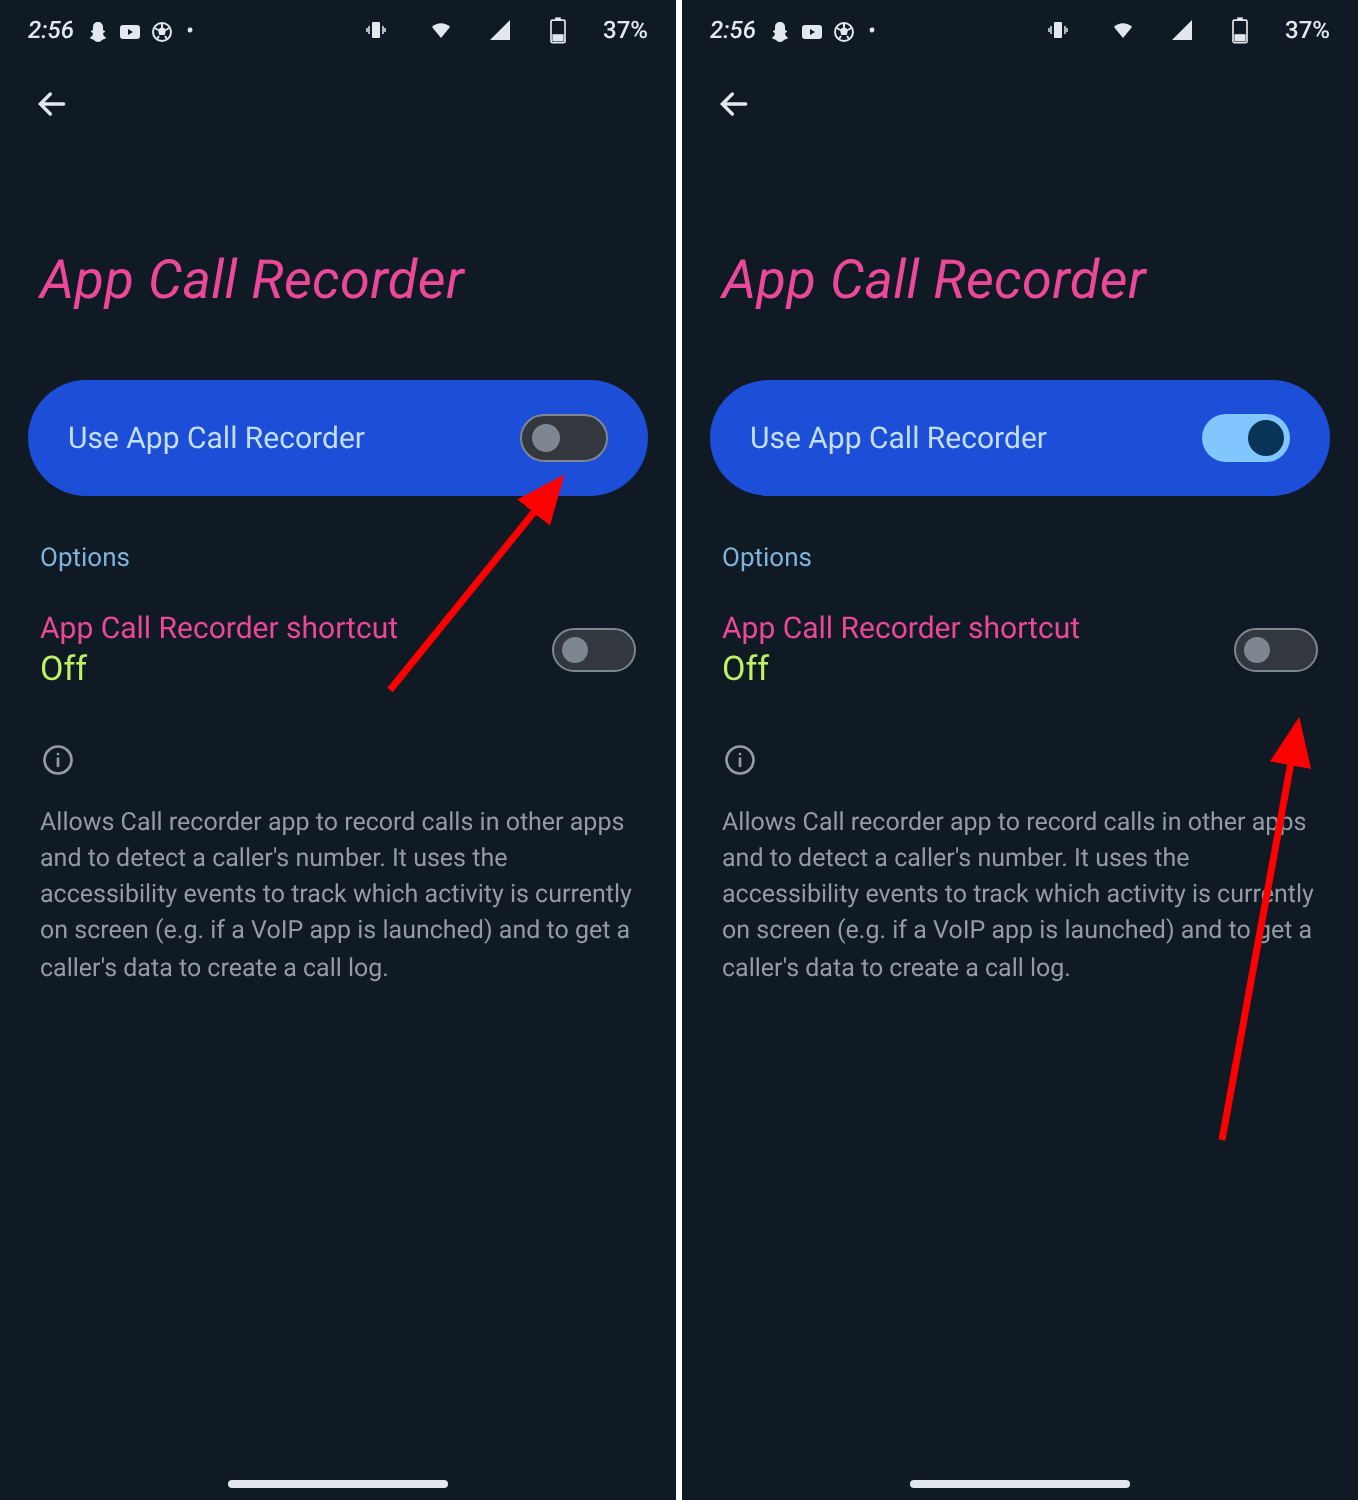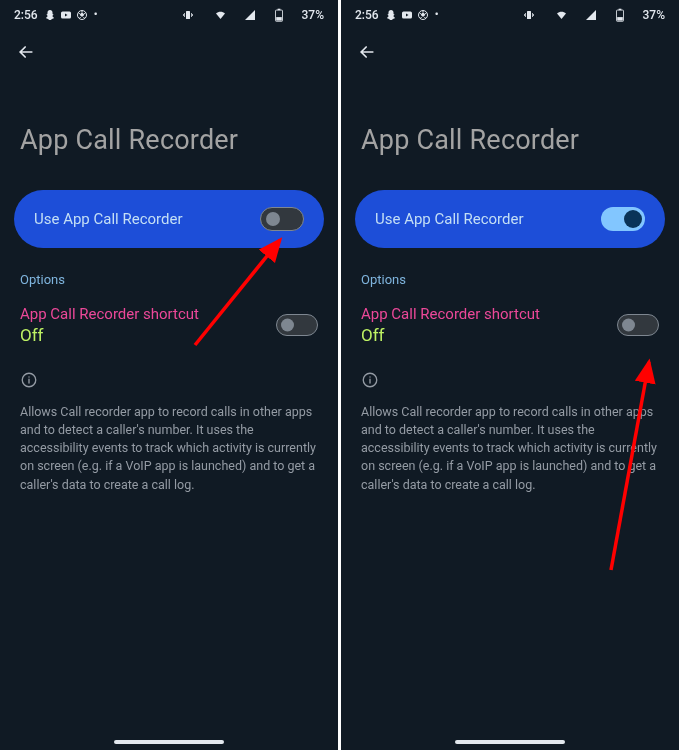--- a/index.html
+++ b/index.html
@@ -21,34 +21,35 @@
     }
     .status-bar {
       display: flex;
       justify-content: space-between;
       align-items: center;
       padding: 8px 14px 6px 14px;
       font-size: 12px;
       font-weight: 500;
       color: #e3e8ee;
     }
-    .status-left { display: flex; align-items: flex-start; gap: 6px; }
+    .status-left { display: flex; align-items: flex-end; gap: 6px; font-style: italic; }
     .status-right { display: flex; align-items: center; gap: 15px; }
     .status-right svg { display: block; }
     .icon-row { display: flex; align-items: center; gap: 4px; }
     .icon-row svg { display: block; }
     .back-btn {
       padding: 14px 16px 10px 16px;
     }
     .page-title {
       font-size: 27px;
       font-weight: 400;
-      color: #a3a3a3;
+      color: #ec4899;
       padding: 48px 20px 30px 20px;
       letter-spacing: 0.2px;
+      font-style: italic;
     }
     .hero {
       margin: 4px 14px 24px 14px;
       background: #1d4ed8;
       border-radius: 30px;
       padding: 17px 20px;
       display: flex;
       align-items: center;
       justify-content: space-between;
     }

